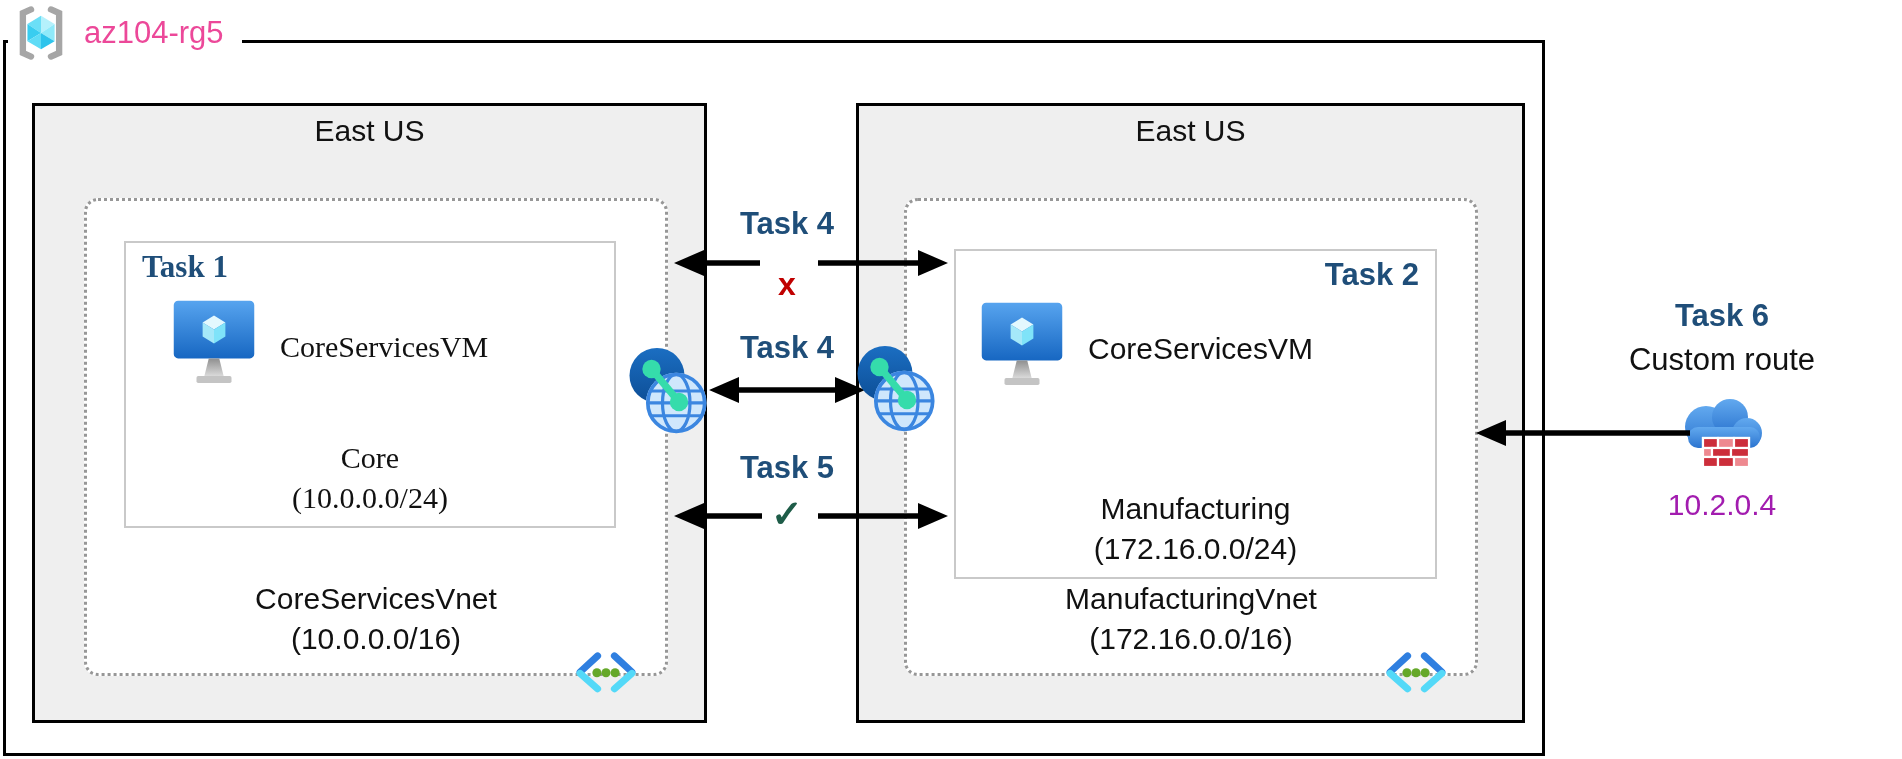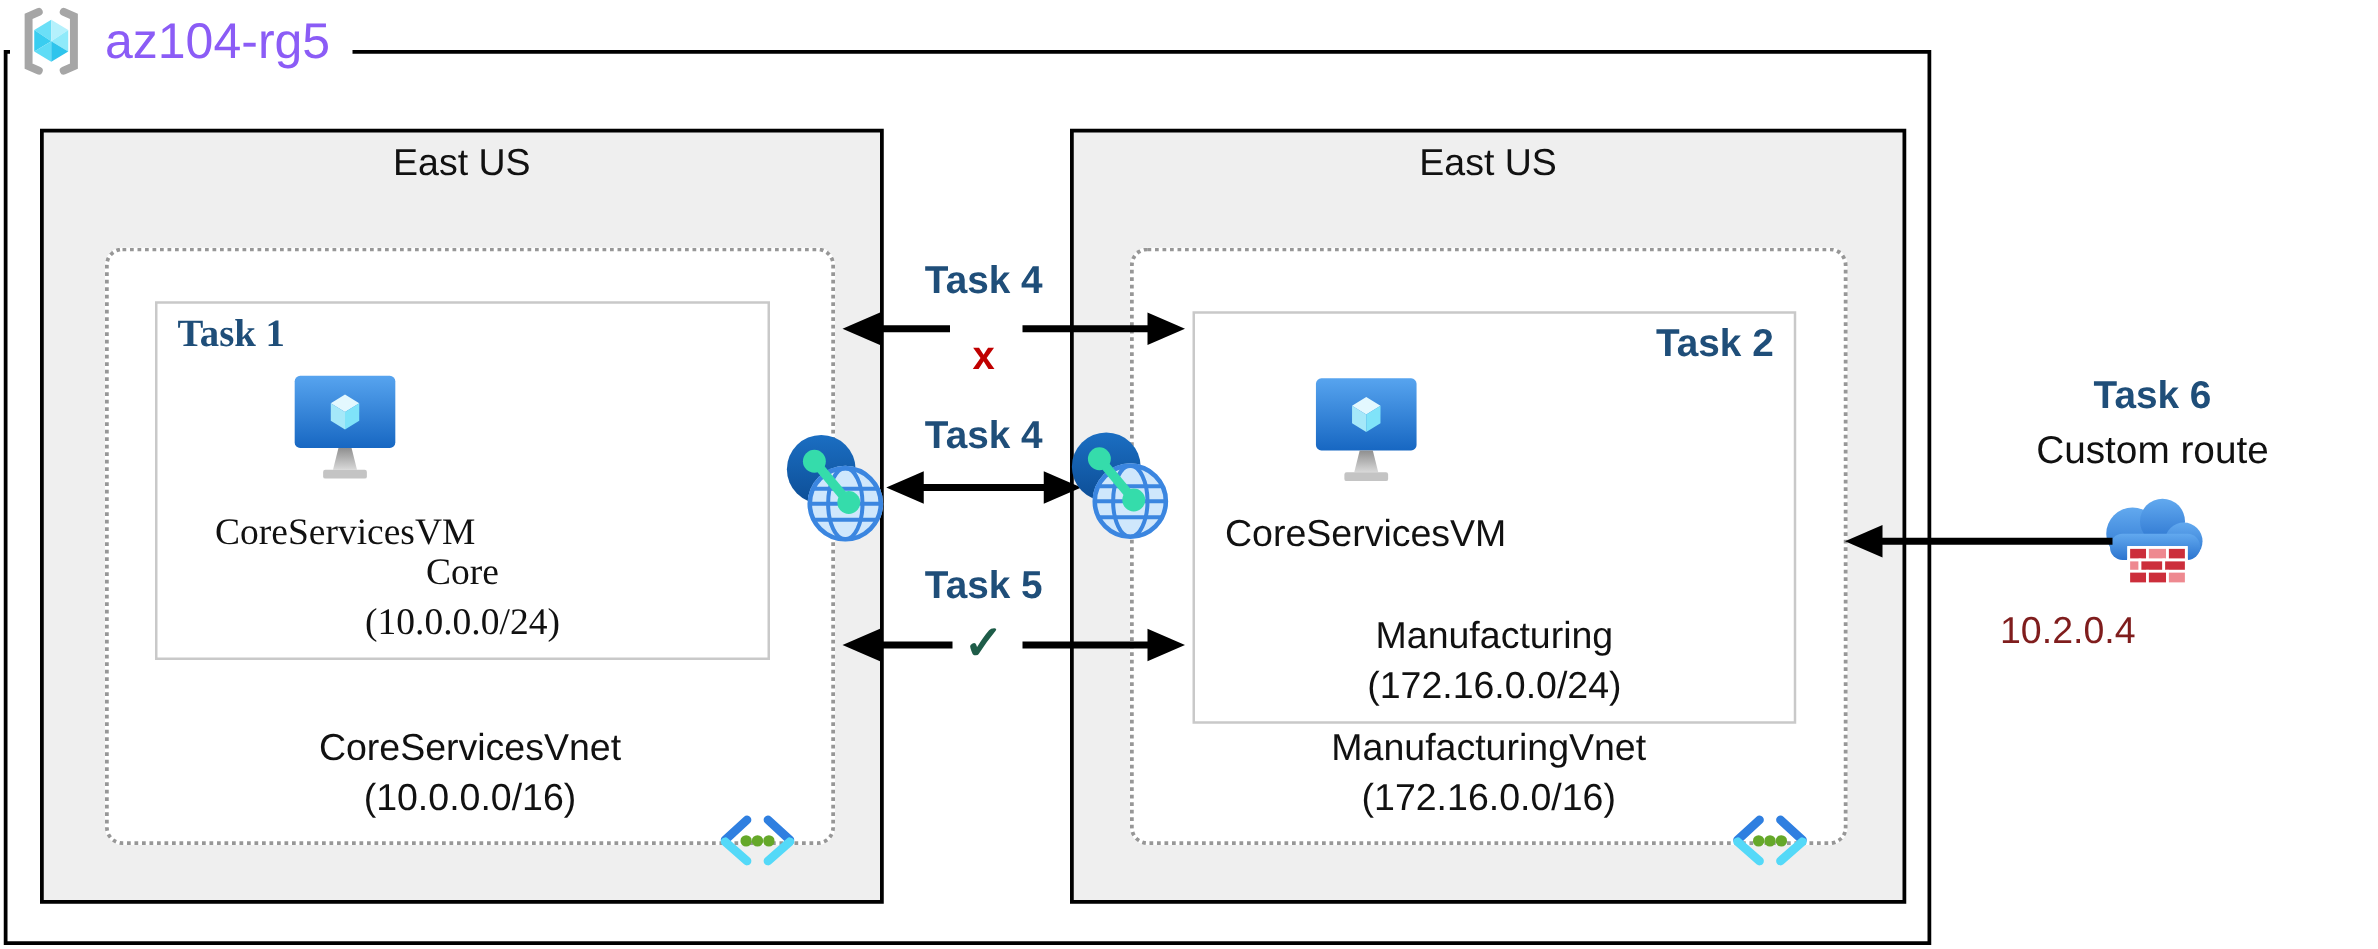--- a/index.html
+++ b/index.html
@@ -5,21 +5,21 @@
   html,body { margin:0; padding:0; background:#fff; }
   .canvas {
     position:relative; width:1902px; height:759px; background:#ffffff;
     font-family:"Liberation Sans", sans-serif; color:#111; overflow:hidden;
   }
   
   .rg-box { position:absolute; left:3px; top:40px; width:1542px; height:716px;
             border:3px solid #000; box-sizing:border-box; background:#fff; }
   .rg-label { position:absolute; left:8px; top:2px; display:flex; align-items:center;
               gap:14px; background:#fff; padding:0 18px 6px 4px; z-index:5; }
-  .rg-label span { font-size:40px; color:#8b5cf6; white-space:nowrap; }
+  .rg-label span { font-size:31px; color:#ec4899; white-space:nowrap; }
 
   
   .region { position:absolute; top:103px; height:620px; background:#efefef;
             border:3px solid #000; box-sizing:border-box; }
   .region.left  { left:32px;  width:675px; }
   .region.right { left:856px; width:669px; }
   .region-label { position:absolute; top:8px; left:0; width:100%; text-align:center;
                   font-size:30px; color:#111; }
 
   
@@ -32,21 +32,21 @@
   .vnet-icon { position:absolute; right:24px; bottom:-25px; width:70px; height:52px; }
 
   
   .subnet { position:absolute; background:#fff; border:2px solid #c9c9c9;
             box-sizing:border-box; }
   .subnet.left  { left:37px; top:40px; width:492px; height:287px;font-family:Liberation Serif, serif; }
   .subnet.right { left:47px; top:48px; width:483px; height:330px;padding-left:20px; }
   .task-tag { position:absolute; top:6px; font-size:31px; font-weight:bold; color:#1f4e79; }
   .task-tag.tl { left:16px; }
   .task-tag.tr { right:16px; }
-  .vm-row { position:absolute; display:flex; align-items:center; gap:12px;flex-direction:column; }
+  .vm-row { position:absolute; display:flex; align-items:center; gap:24px; }
   .subnet.left  .vm-row { left:46px; top:54px; }
   .subnet.right .vm-row { left:24px; top:48px; }
   .vm-row svg { width:84px; height:100px; }
   .vm-name { font-size:30px; color:#111; }
   .subnet-name { position:absolute; bottom:8px; left:0; width:100%; text-align:center;
                  font-size:30px; line-height:40px; color:#111; }
 
   
   .globe { position:absolute; width:88px; height:94px; z-index:4; }
   .globe.g-left  { left:624px; top:344px; }
@@ -59,22 +59,22 @@
   .sym-x     { top:266px; font-size:32px; font-weight:bold; color:#c00000; }
   .sym-check { top:492px; font-size:38px; font-weight:bold; color:#1e5c48; }
   .t3 { top:206px; } .t4 { top:330px; } .t5 { top:450px; }
 
   
   .t6-label  { position:absolute; left:1600px; top:298px; width:244px; text-align:center;
                font-size:31px; font-weight:bold; color:#1f4e79; }
   .t6-sub    { position:absolute; left:1600px; top:342px; width:244px; text-align:center;
                font-size:31px; color:#111; }
   .t6-cloud  { position:absolute; left:1672px; top:388px; width:100px; height:90px; }
-  .t6-ip     { position:absolute; left:1600px; top:488px; width:244px; text-align:left;
-               font-size:30px; color:#7f1d1d; }
+  .t6-ip     { position:absolute; left:1600px; top:488px; width:244px; text-align:center;
+               font-size:30px; color:#a21caf; }
 
   .arrows { position:absolute; left:0; top:0; width:1902px; height:759px;
             z-index:3; pointer-events:none; }
 </style>
 </head>
 <body>
 
 <div class="canvas">
 
   <svg width="0" height="0" style="position:absolute" aria-hidden="true">

